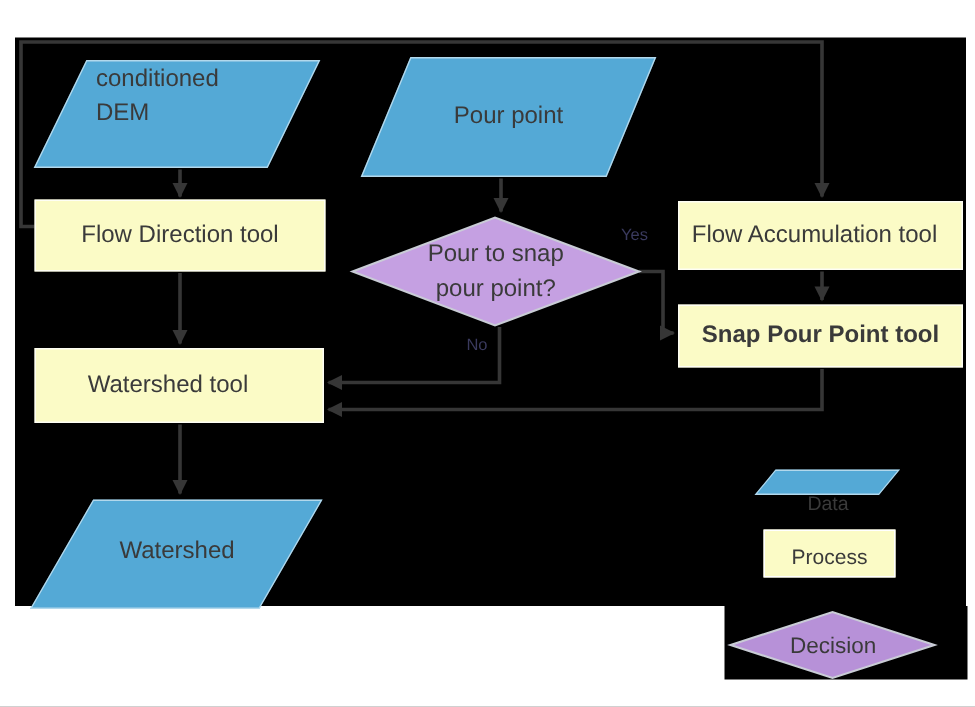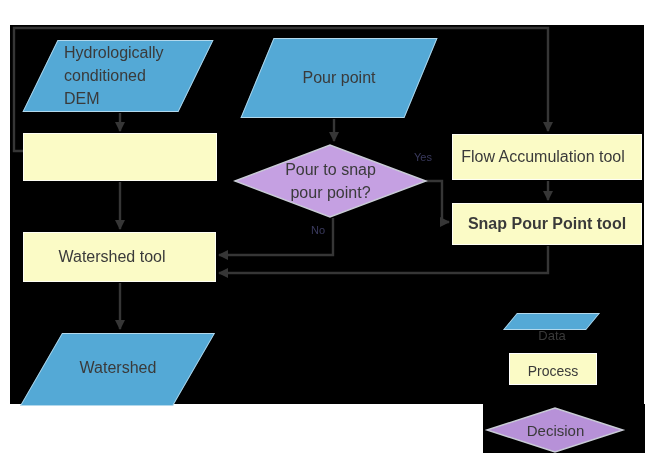--- a/index.html
+++ b/index.html
@@ -58,25 +58,25 @@
   <div class="shape para" style="left:257px;top:38px;width:164px;height:80px;transform:skewX(-22.5deg);"></div>
   <div class="shape proc" style="left:23px;top:133px;width:194px;height:48px;"></div>
   <div class="shape proc" style="left:452px;top:134px;width:190px;height:46px;"></div>
   <div class="shape proc" style="left:452px;top:203px;width:190px;height:42px;"></div>
   <div class="shape proc" style="left:23px;top:232px;width:193px;height:50px;"></div>
   <div class="shape para" style="left:41px;top:333px;width:153px;height:73px;transform:skewX(-30deg);"></div>
   <div class="shape para" style="left:510px;top:313px;width:83px;height:17px;transform:skewX(-39.5deg);"></div>
   <div class="shape proc" style="left:509px;top:353px;width:88px;height:32px;border-color:#fff;"></div>
 
   <div class="lbl multiline" style="left:64px;top:41px;width:130px;text-align:left;">
-    <span>Hydrologically</span>
     <span>conditioned</span>
     <span>DEM</span>
   </div>
   <div class="lbl" style="left:240px;top:68px;width:198px;">Pour point</div>
+  <div class="lbl" style="left:23px;top:147px;width:194px;">Flow Direction tool</div>
   <div class="lbl" style="left:452px;top:147px;width:182px;">Flow Accumulation tool</div>
   <div class="lbl multiline" style="left:235px;top:158px;width:191px;">
     <span>Pour to snap</span>
     <span>pour point?</span>
   </div>
   <div class="lbl" style="left:452px;top:214px;width:190px;font-weight:bold;">Snap Pour Point tool</div>
   <div class="lbl" style="left:23px;top:247px;width:178px;">Watershed tool</div>
   <div class="lbl" style="left:20px;top:358px;width:196px;">Watershed</div>
 
   <div class="branch" style="left:404px;top:151px;width:38px;">Yes</div>

